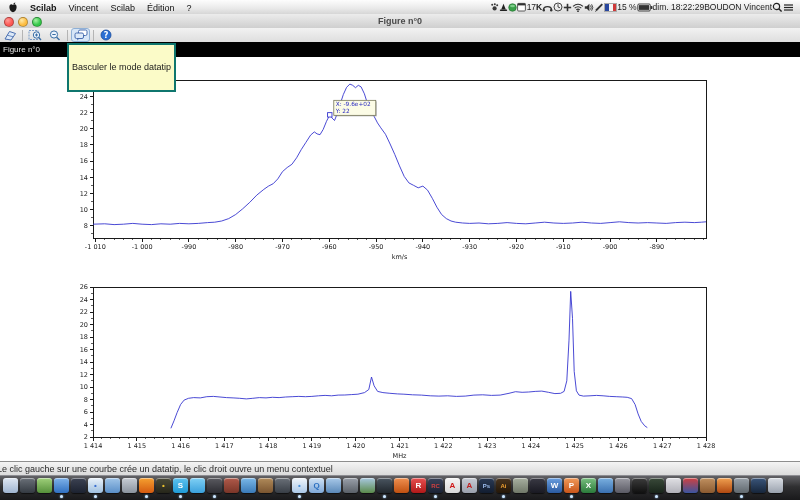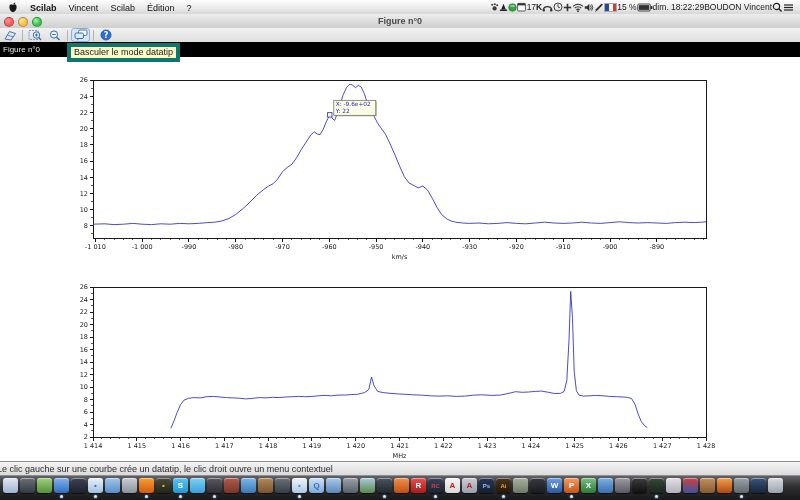--- a/index.html
+++ b/index.html
@@ -34,22 +34,22 @@
     background:linear-gradient(#f2f2f2,#dedede);display:flex;align-items:center;}
   .tb-cell{width:18px;height:13px;display:flex;align-items:center;justify-content:center;
     border-radius:3px;margin:0 1px;}
   .tb-cell.active{background:#d7e6f7;border:1px solid #8fb0d6;height:12px;width:17px;}
   .tb-sep{width:1px;height:11px;background:#b4b4b4;margin:0 2px;}
   
   #figstrip{position:absolute;left:0;top:42px;width:800px;height:15px;background:#000;}
   #figtab{position:absolute;left:3px;top:3px;font-size:8px;color:#e6e6e6;}
   
   #fig-tooltip{position:absolute;left:67px;top:43px;height:11px;line-height:11px;
-    background:#fbfbc8;border:4px solid #0f766e;color:#1a1a1a;font-size:9px;
-    padding:0 3px;white-space:nowrap;z-index:30;}
+    background:#fbfbc8;border:2px solid #0f766e;color:#1a1a1a;font-size:9px;
+    padding:17px 3px;white-space:nowrap;z-index:30;}
   
   #canvas{position:absolute;left:0;top:57px;width:800px;height:404px;background:#fff;}
   svg.chart{position:absolute;left:0;}
   #chart1{top:57px;}
   #chart2{top:265px;}
   svg text{font-family:"DejaVu Sans",sans-serif;}
   
   #statusbar{position:absolute;left:0;top:461px;width:800px;height:14px;
     background:linear-gradient(#f4f4f4,#d9d9d9);border-top:1px solid #8e8e8e;
     font-size:9px;color:#2a2a2a;display:flex;align-items:center;overflow:hidden;}

